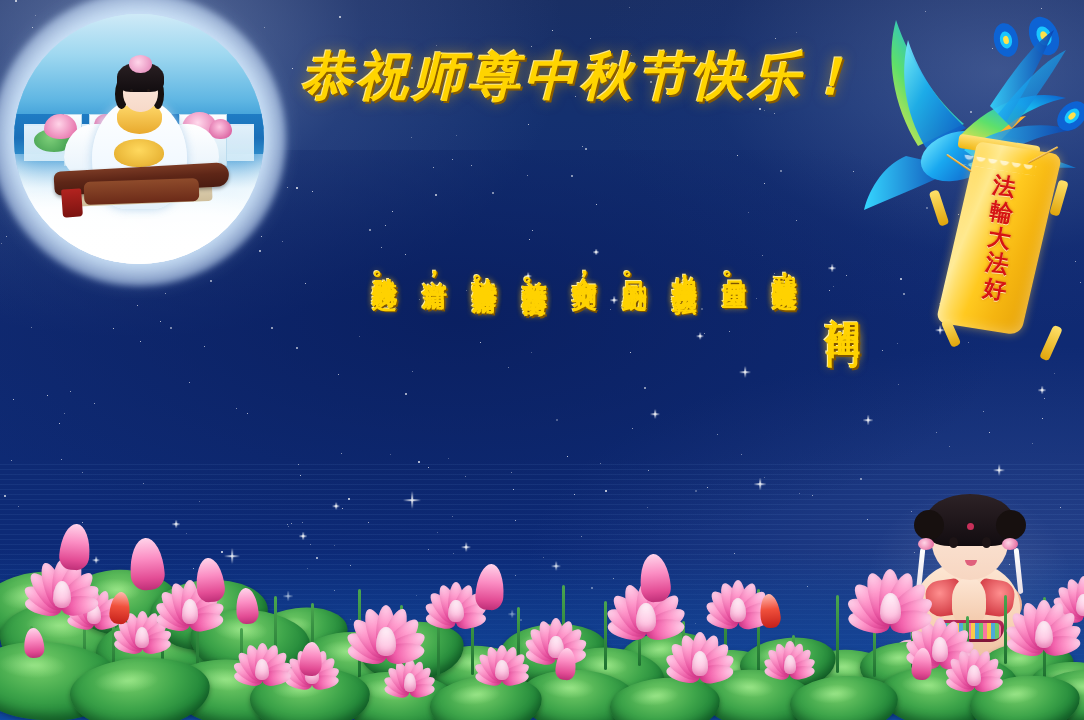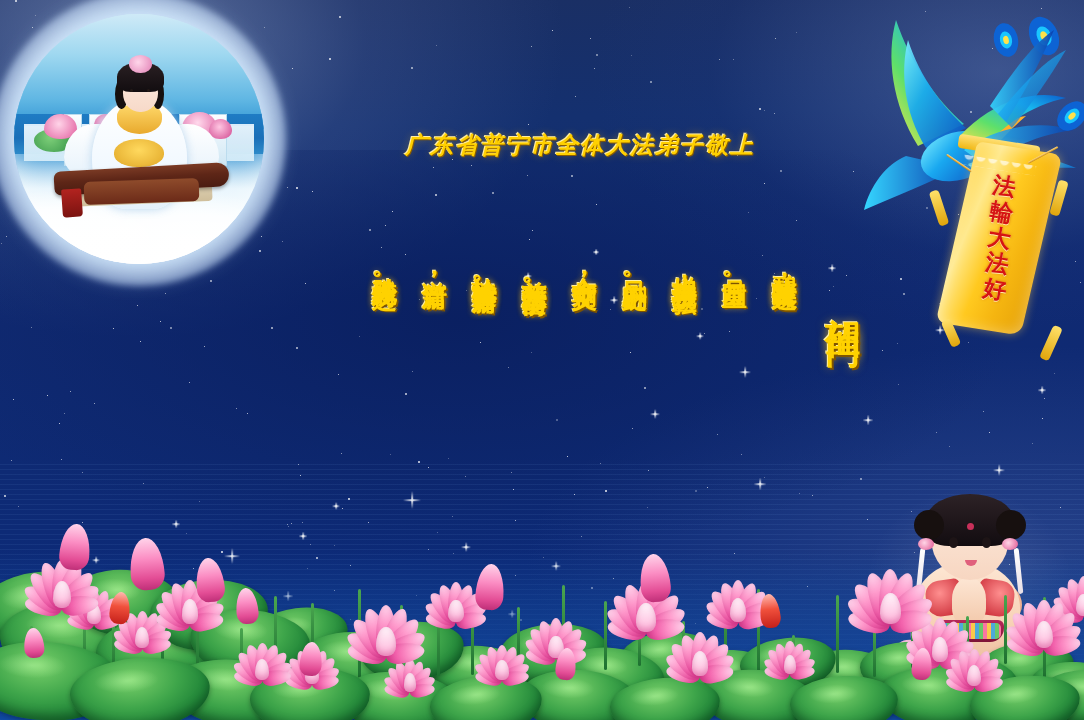--- a/index.html
+++ b/index.html
@@ -616,21 +616,21 @@
         </div>
       <div class="cord" style="left:-12px;top:16px;width:30px;transform:rotate(34deg);"></div>
       <div class="cord" style="right:-18px;top:8px;width:34px;transform:rotate(-28deg);"></div>
       <div class="tassel" style="left:-22px;top:44px;transform:rotate(-18deg);"></div>
       <div class="tassel" style="right:-22px;top:34px;transform:rotate(16deg);"></div>
       <div class="tassel" style="right:-14px;bottom:-30px;transform:rotate(24deg);"></div>
       <div class="tassel" style="left:-10px;bottom:-16px;transform:rotate(-24deg);height:28px;"></div>
     </div>
   </div>
 
-  <div id="subtitle">广东省普宁市全体大法弟子敬上</div>
+  <div id="title">恭祝师尊中秋节快乐！</div>
 
   <div id="poem">
       <div class="pcol ptitle">望仙门</div>
       <div class="pcol" style="margin-top: 0px;">碧波莲叶映连天，</div>
       <div class="pcol" style="margin-top: 6px;">月重圆。</div>
       <div class="pcol" style="margin-top: 2px;">婵娟素手抚丝弦，</div>
       <div class="pcol" style="margin-top: 6px;">凤翩跹。</div>
       <div class="pcol" style="margin-top: 2px;">合十朝师父，</div>
       <div class="pcol" style="margin-top: 6px;">慈悲浩荡空前。</div>
       <div class="pcol" style="margin-top: 2px;">法轮旋转谱新篇。</div>

